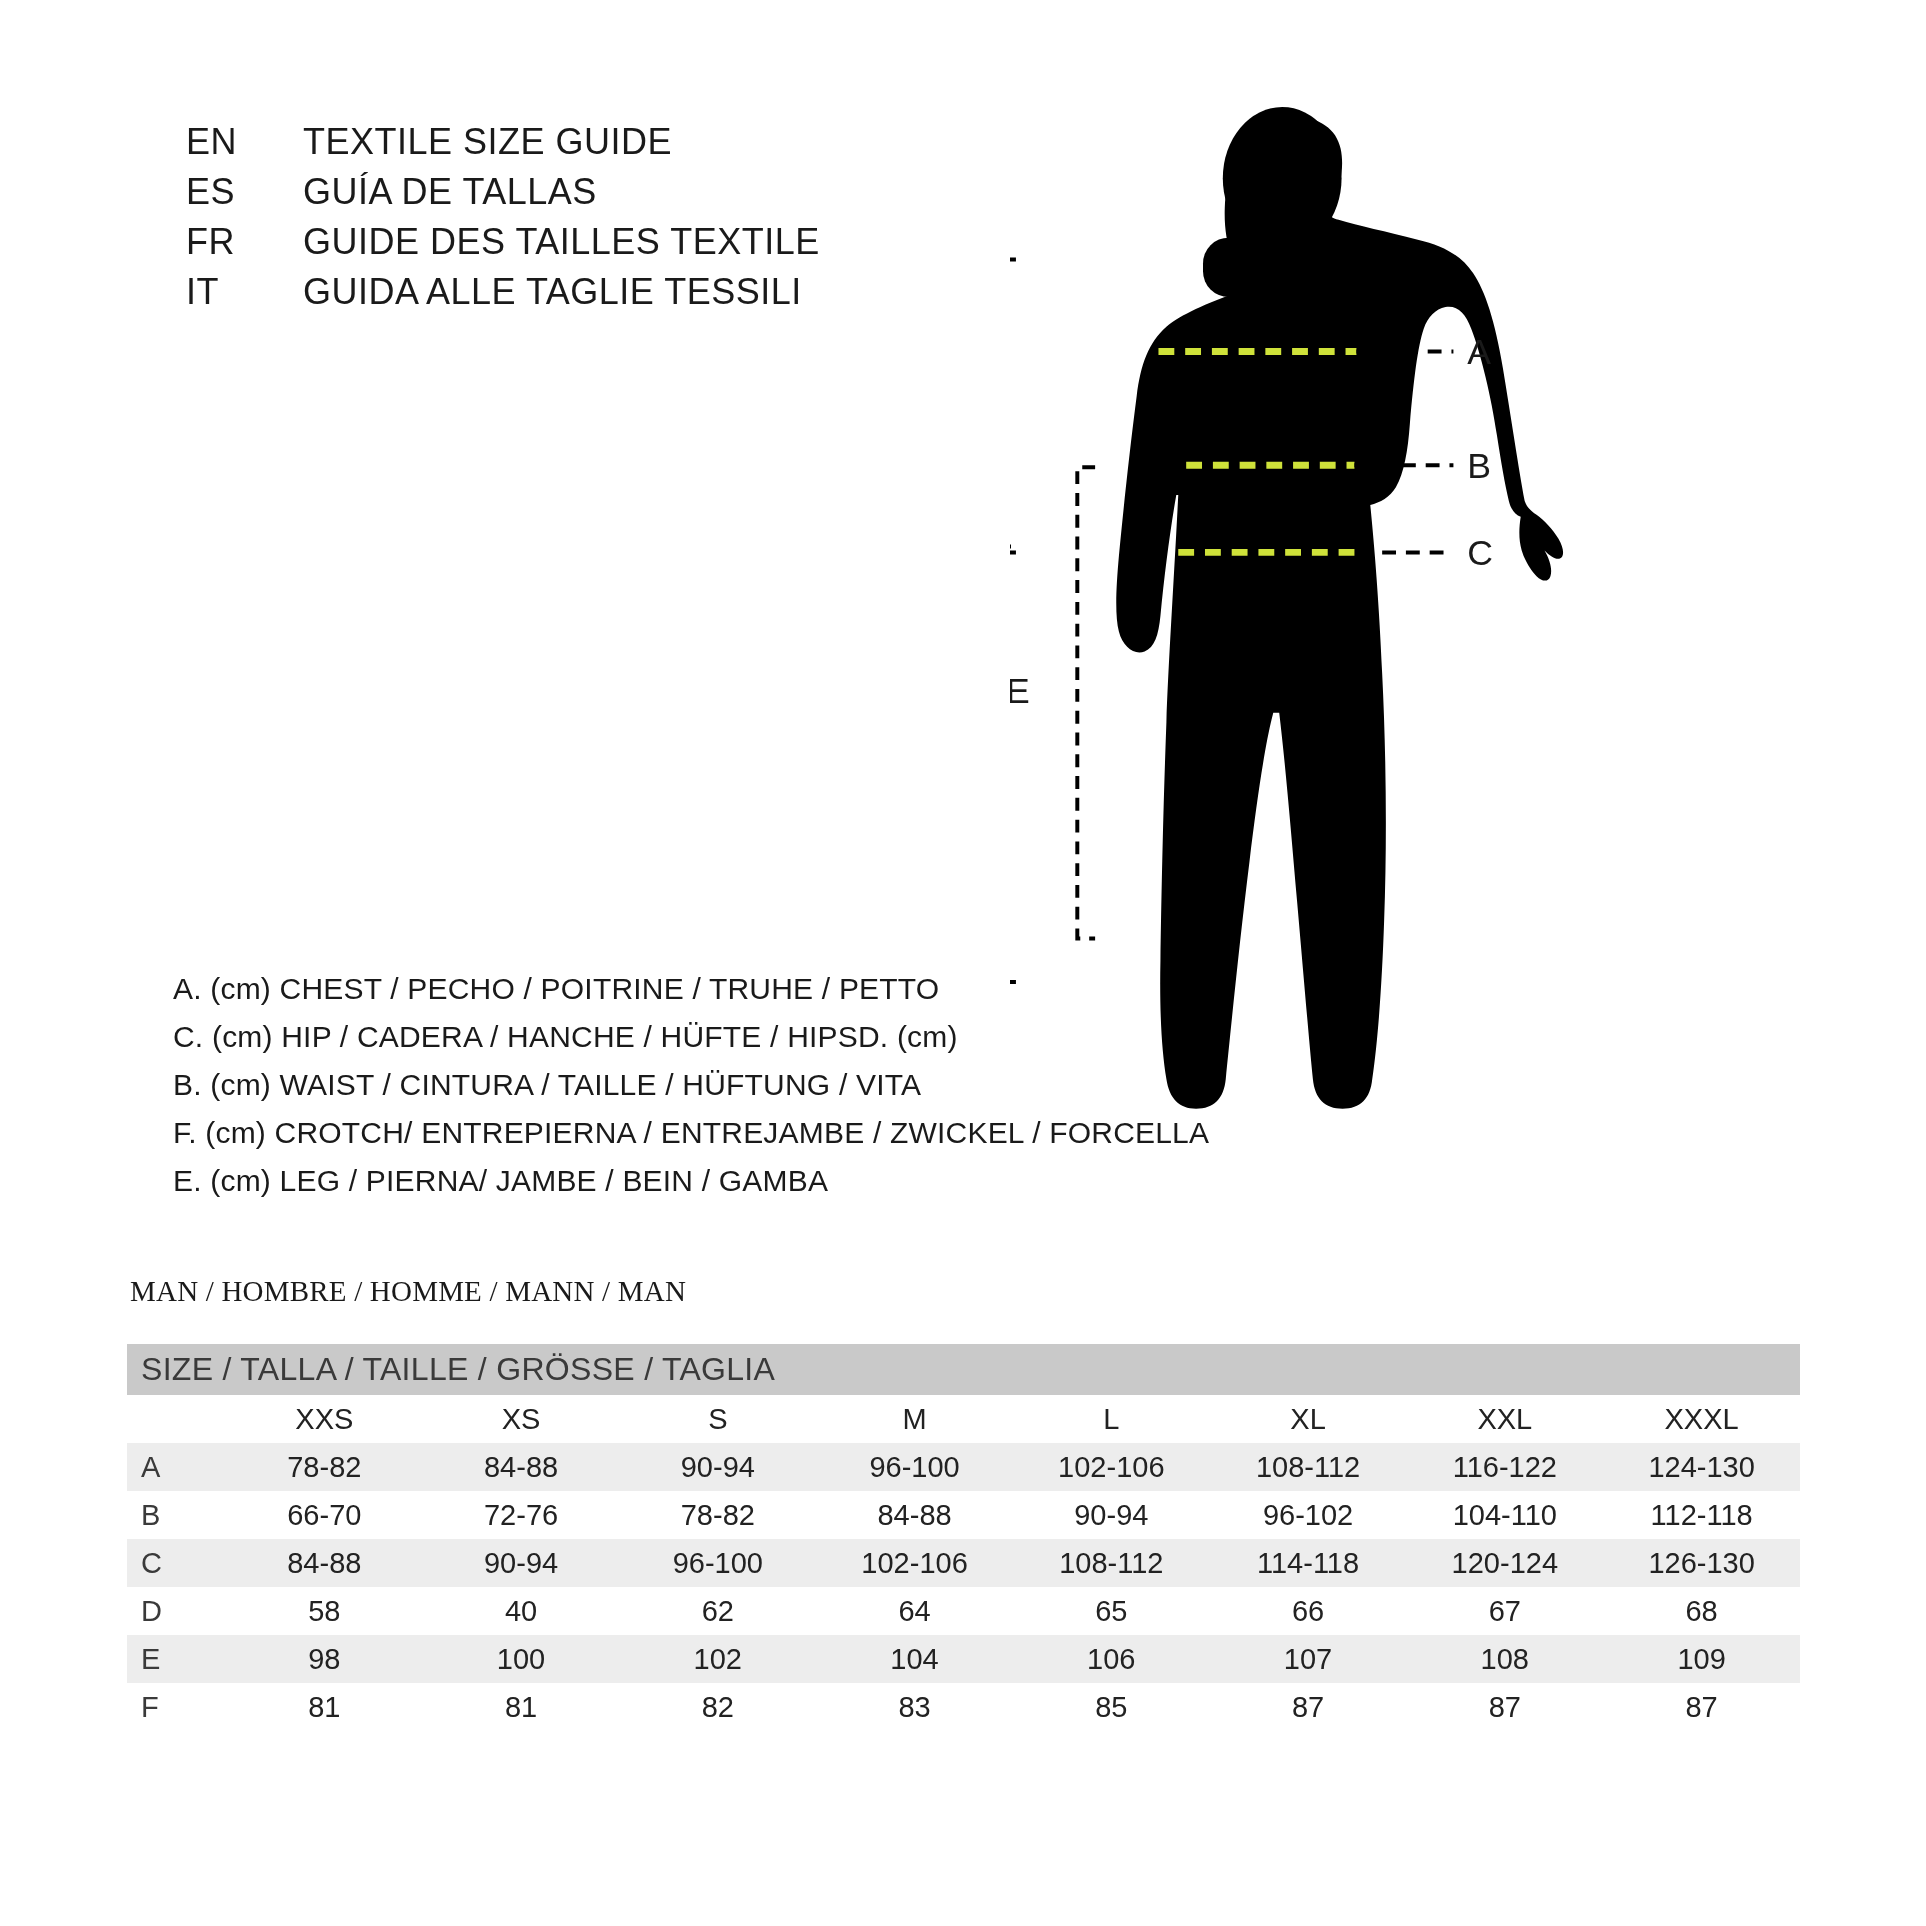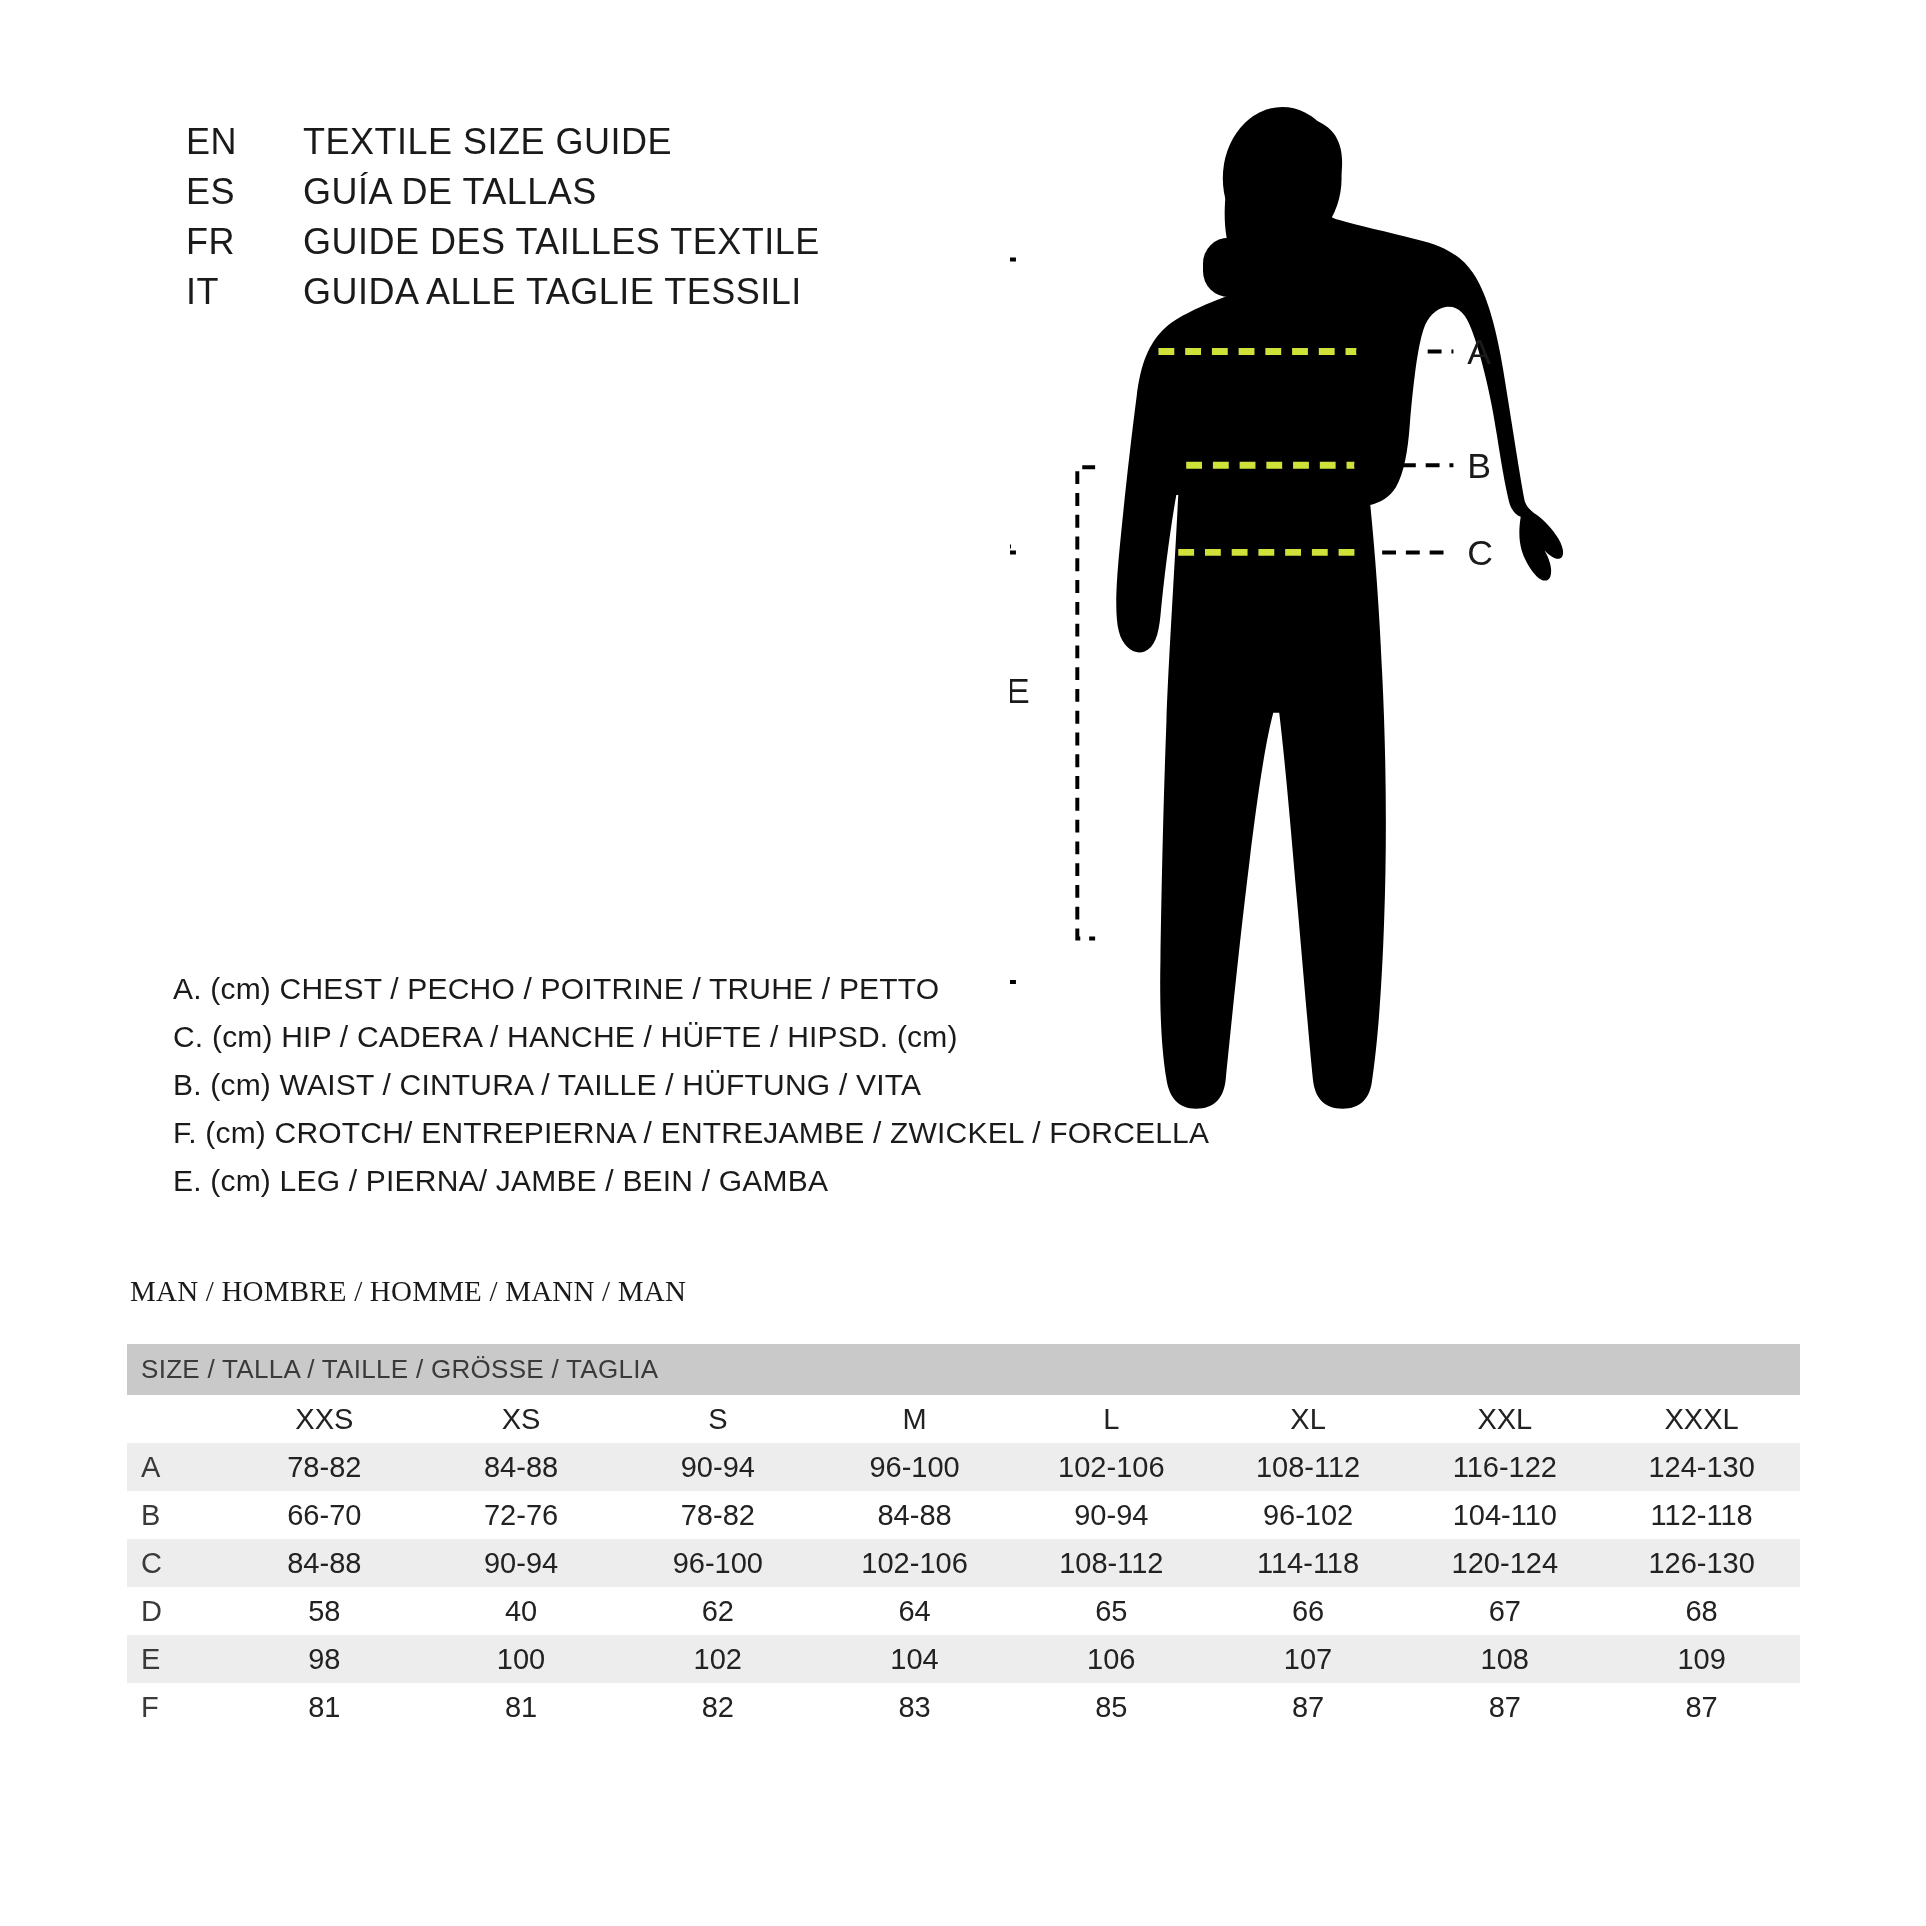--- a/index.html
+++ b/index.html
@@ -86,21 +86,21 @@
     height: 48px;
     font-weight: normal;
     text-align: center;
     color: #222;
   }
   #size-table .hdr-band td {
     background: #c9c9c9;
     text-align: left;
     padding-left: 14px;
     height: 51px;
-    font-size: 26px;
+    font-size: 32px;
     letter-spacing: 0.3px;
     color: #3a3a3a;
   }
   #size-table .row-label {
     width: 73px;
     text-align: left;
     padding-left: 14px;
     color: #3a3a3a;
   }
   #size-table col.c-size { width: 173px; }

